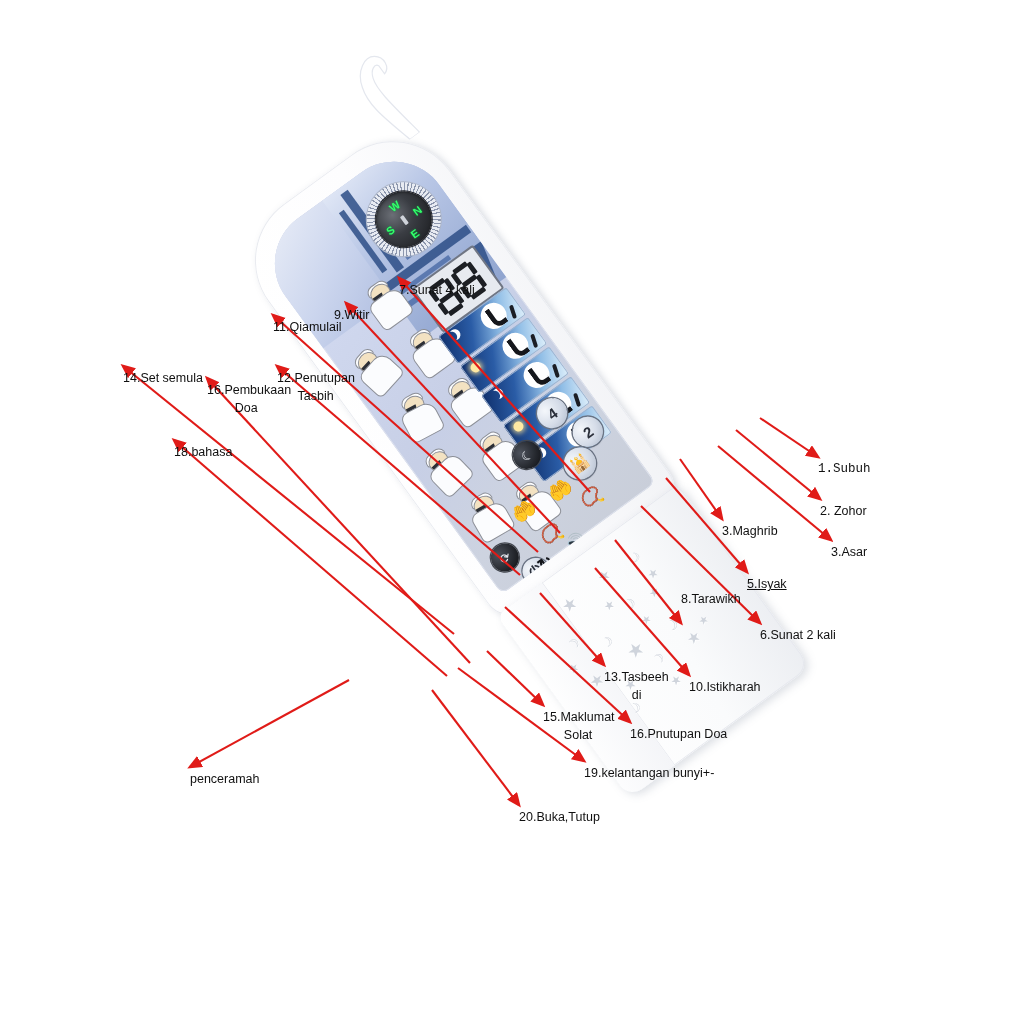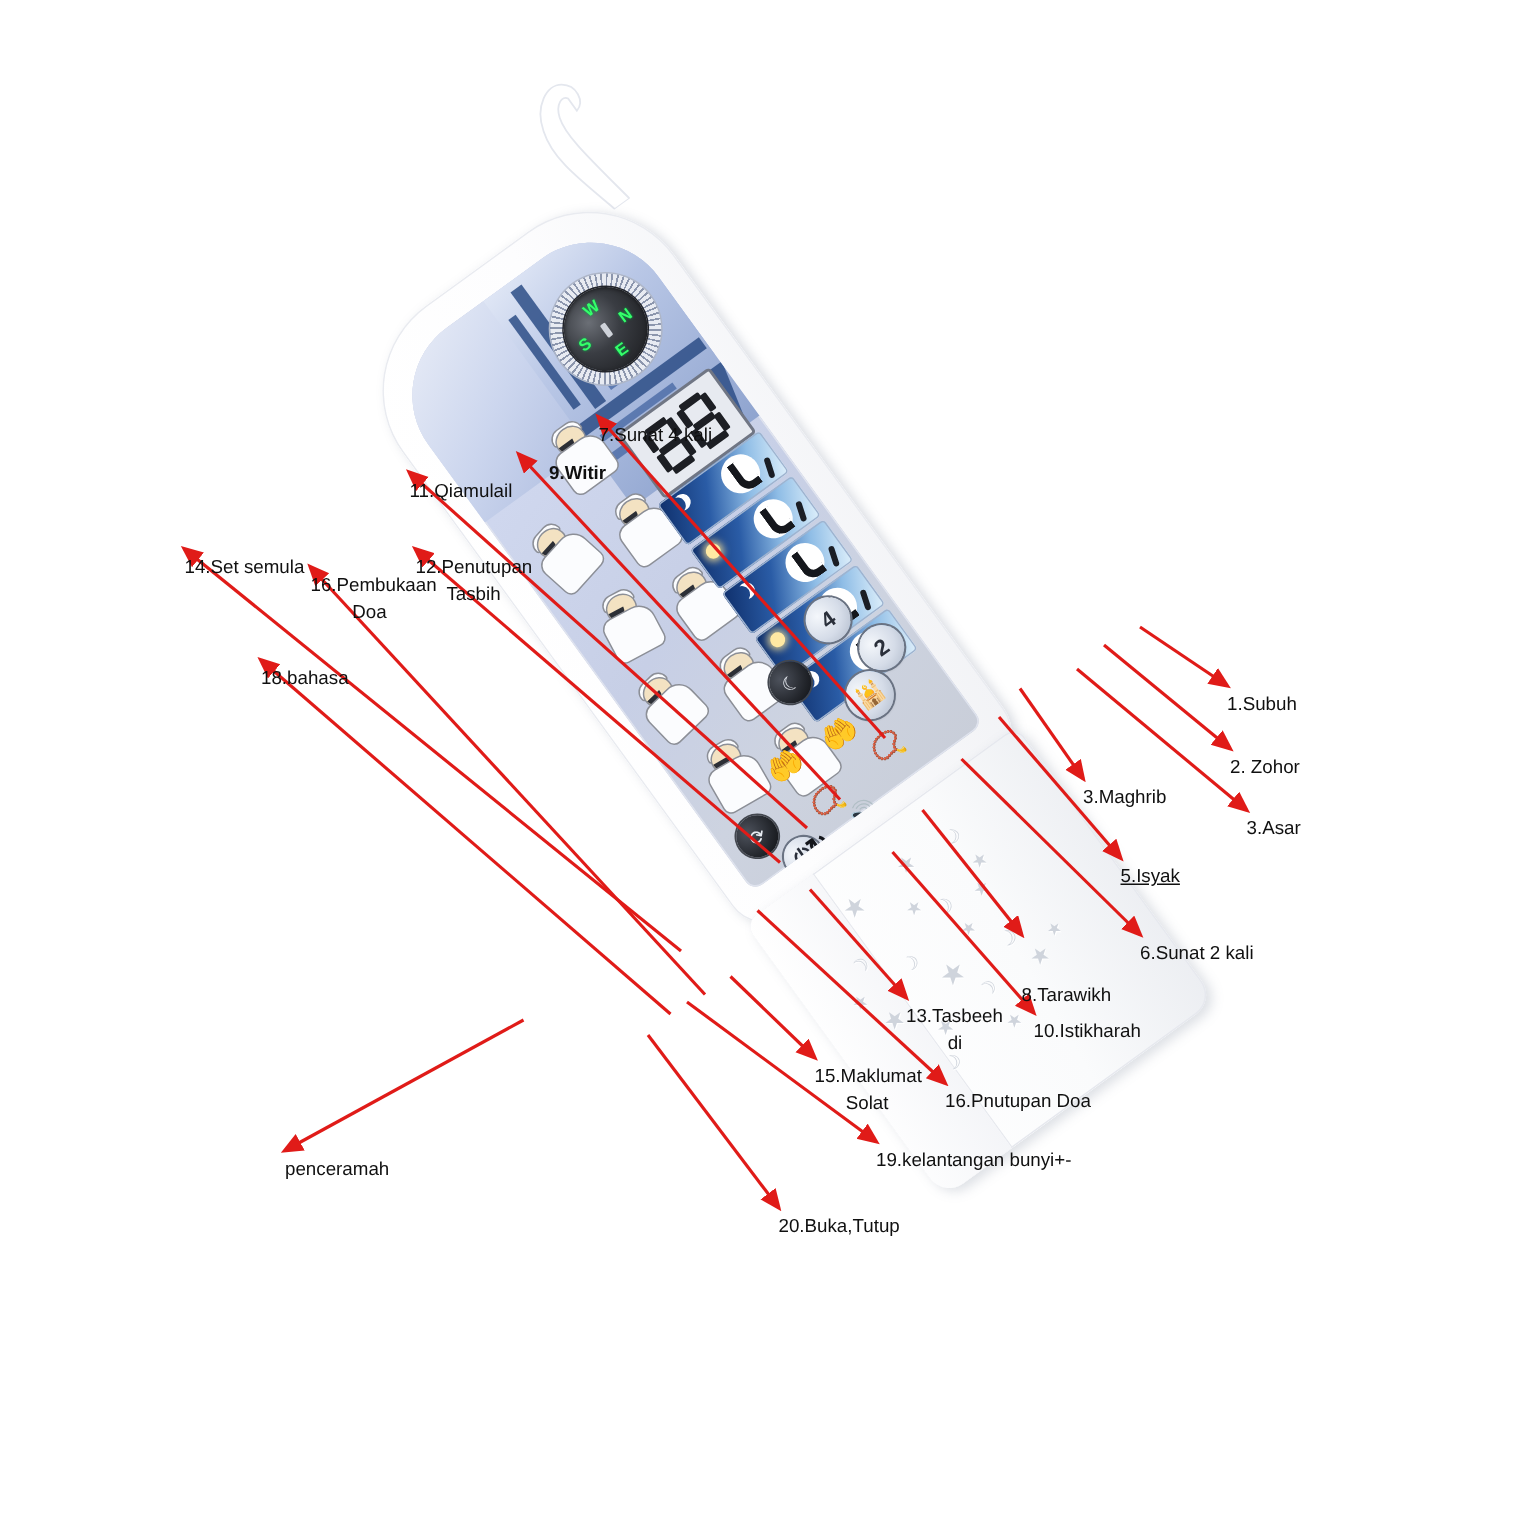--- a/index.html
+++ b/index.html
@@ -414,29 +414,29 @@
         <line x1="505" y1="607" x2="630" y2="722"></line>
         <line x1="470" y1="663" x2="207" y2="378"></line>
         <line x1="447" y1="676" x2="174" y2="440"></line>
         <line x1="458" y1="668" x2="584" y2="761"></line>
         <line x1="432" y1="690" x2="519" y2="805"></line>
         <line x1="349" y1="680" x2="190" y2="767"></line>
       </g>
   </svg>
 
   <div id="labels">
-      <div class="lbl" style="left: 818px; top: 460px;">1.Subuh</div>
+      <div class="lbl" style="left: 818px; top: 460px; font-family: Liberation Mono, monospace;">1.Subuh</div>
       <div class="lbl" style="left: 820px; top: 502px;">2. Zohor</div>
       <div class="lbl" style="left: 831px; top: 543px;">3.Asar</div>
       <div class="lbl" style="left: 722px; top: 522px;">3.Maghrib</div>
       <div class="lbl" style="left: 747px; top: 575px; text-decoration: underline;">5.Isyak</div>
       <div class="lbl" style="left: 760px; top: 626px;">6.Sunat 2 kali</div>
       <div class="lbl" style="left: 399px; top: 281px; text-align: center;">7.Sunat 4 kali</div>
-      <div class="lbl" style="left: 681px; top: 654px;">8.Tarawikh</div>
-      <div class="lbl" style="left: 366px; top: 306px; font-weight: bold;">9.Witir</div>
+      <div class="lbl" style="left: 681px; top: 590px;">8.Tarawikh</div>
+      <div class="lbl" style="left: 334px; top: 306px;">9.Witir</div>
       <div class="lbl" style="left: 689px; top: 678px;">10.Istikharah</div>
       <div class="lbl" style="left: 273px; top: 318px;">11.Qiamulail</div>
       <div class="lbl" style="left: 277px; top: 369px;">12.Penutupan
       Tasbih</div>
       <div class="lbl" style="left: 604px; top: 668px;">13.Tasbeeh
         di</div>
       <div class="lbl" style="left: 123px; top: 369px; text-align: right;">14.Set semula</div>
       <div class="lbl" style="left: 543px; top: 708px;">15.Maklumat
       Solat</div>
       <div class="lbl" style="left: 630px; top: 725px;">16.Pnutupan Doa</div>

